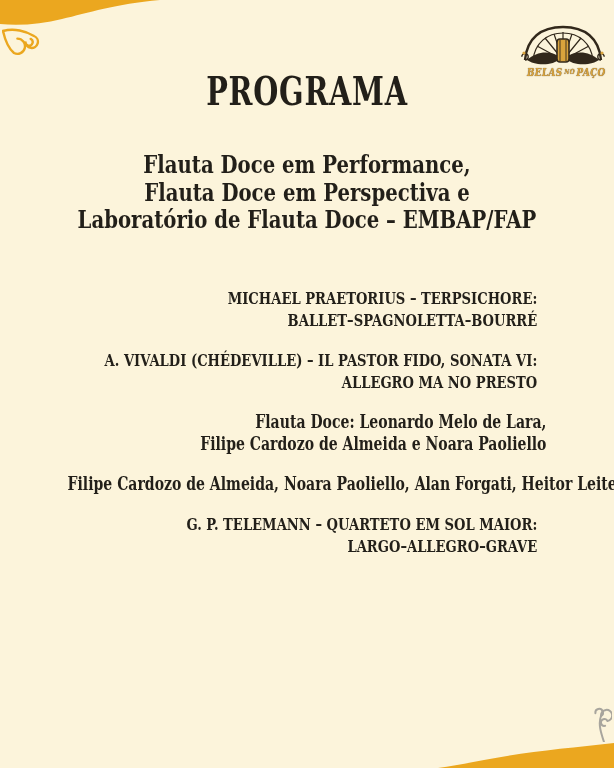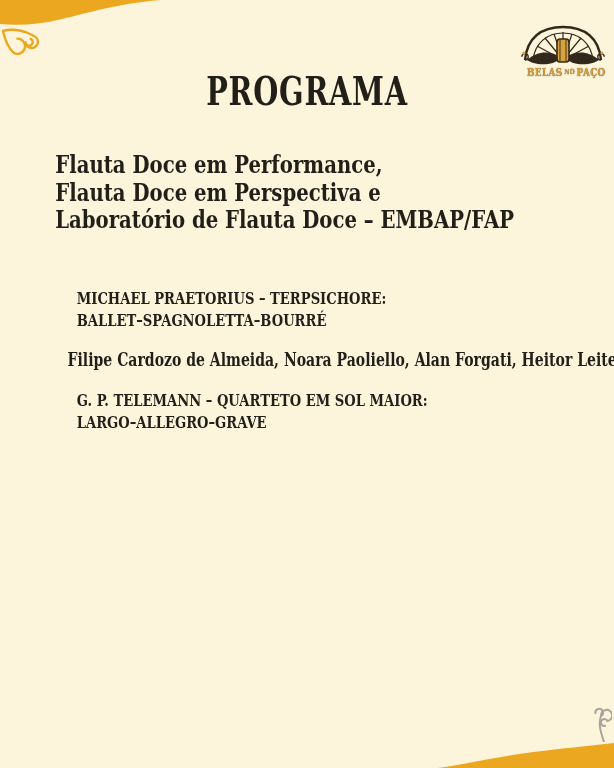--- a/index.html
+++ b/index.html
@@ -15,41 +15,41 @@
     color:var(--ink);
   }
   
   .wave{position:absolute; display:block;}
   .wave-top{top:0; left:0; width:165px; height:30px; color:var(--gold);}
   .wave-bottom{bottom:0; right:0; width:176px; height:30px; color:var(--gold);}
   .flourish{position:absolute;}
   .flourish-tl{top:27px; left:2px; width:46px; height:33px; color:var(--gold);}
   .flourish-br{bottom:26px; right:2px; width:26px; height:40px; color:var(--gray);}
   
-  .logo{position:absolute; top:20px; left:518px; width:90px; text-align:center;}
+  .logo{position:absolute; top:20px; left:518px; width:90px; text-align:center;font-style:italic;}
   .logo-arch{display:block; width:88px; height:46px; margin:0 auto;}
   .logo-text{
     color:var(--logoGold); font-weight:bold; font-size:11px; line-height:12px;
     letter-spacing:.5px; white-space:nowrap;
     transform:scaleX(.8); transform-origin:50% 50%;
     text-shadow:0 0 1px var(--logoDark);
   }
   .logo-no{font-size:7px; vertical-align:2px; margin:0 2px;}
   
   .title{
     position:absolute; top:70px; left:0; right:0;
     text-align:center; font-size:40px; line-height:42px; font-weight:bold;
     transform:scaleX(.72); transform-origin:50% 50%; letter-spacing:1px;
   }
-  .subtitle{position:absolute; top:151px; left:0; right:0; text-align:left;}
+  .subtitle{position:absolute; top:151px; left:0; right:0; text-align:center;}
   .subtitle .line{
     font-size:24px; line-height:27.5px; font-weight:bold;
     transform:scaleX(.82); transform-origin:50% 50%; white-space:nowrap;
   }
-  .program{position:absolute; top:287px; left:0; right:0; text-align:left;}
+  .program{position:absolute; top:287px; left:0; right:0; text-align:right;}
   .block{margin-bottom:18px;}
   .block .line{
     font-weight:bold; white-space:nowrap;
     transform-origin:50% 50%;
   }
   .block.piece .line{font-size:17.5px; line-height:22px; transform:scaleX(.75);}
   .block.performers .line{font-size:18px; line-height:22px; transform:scaleX(.78);}
 </style>
 </head>
 <body>
@@ -95,21 +95,29 @@
 
   <div class="program">
 
     <div class="block piece">
       <div class="line">MICHAEL PRAETORIUS – TERPSICHORE:</div>
       <div class="line">BALLET–SPAGNOLETTA–BOURRÉ</div>
     </div>
 
 
 
+    <div class="block piece">
+      <div class="line">A. VIVALDI (CHÉDEVILLE) – IL PASTOR FIDO, SONATA VI:</div>
+      <div class="line">ALLEGRO MA NO PRESTO</div>
+    </div>
 
+    <div class="block performers">
+      <div class="line">Flauta Doce: Leonardo Melo de Lara,</div>
+      <div class="line">Filipe Cardozo de Almeida e Noara Paoliello</div>
+    </div>
 
     <div class="block performers">
       <div class="line">Filipe Cardozo de Almeida, Noara Paoliello, Alan Forgati, Heitor Leite</div>
     </div>
 
     <div class="block piece">
       <div class="line">G. P. TELEMANN – QUARTETO EM SOL MAIOR:</div>
       <div class="line">LARGO–ALLEGRO–GRAVE</div>
     </div>
 

